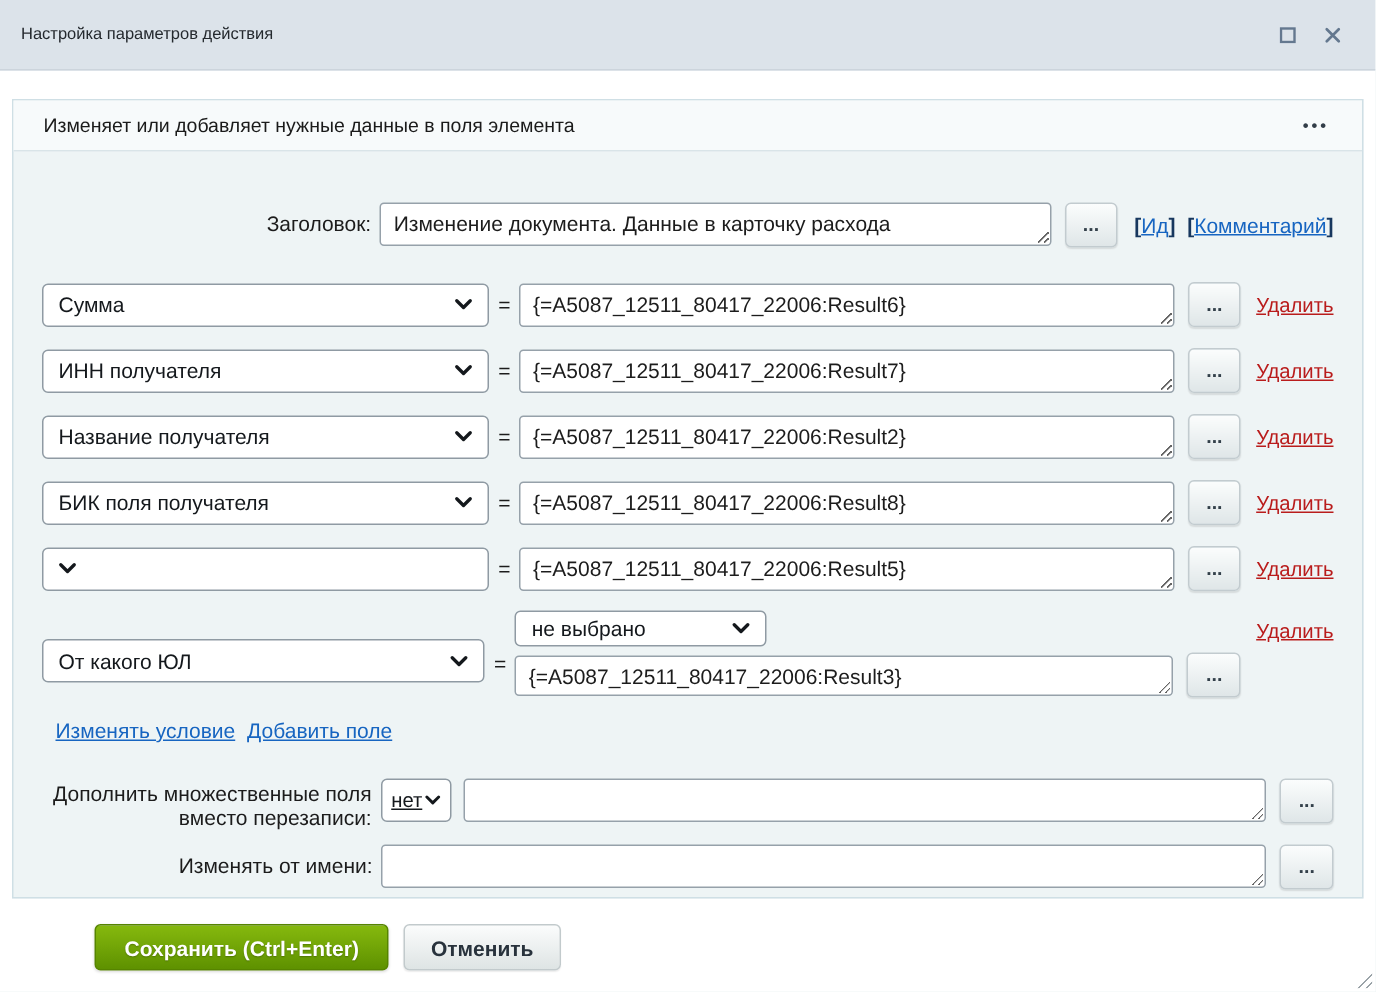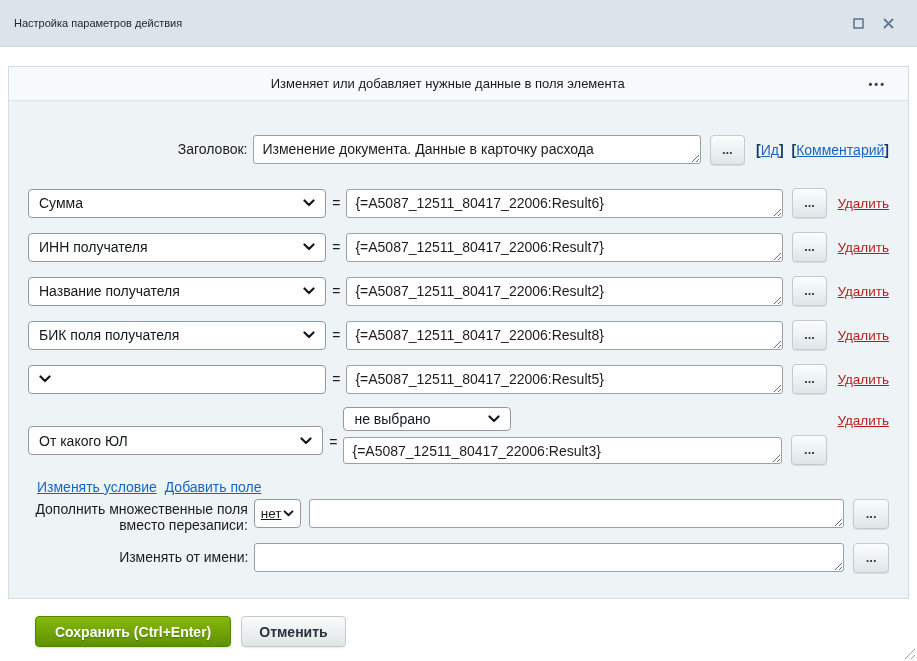--- a/index.html
+++ b/index.html
@@ -35,21 +35,21 @@
     border: 1px solid #cfdfe5;
     background: #eef4f5;
   }
   .infobar {
     height: 34px;
     background: #f7fafb;
     border-bottom: 1px solid #d9e4e8;
     display: flex; align-items: center;
     padding: 0 20px;
   }
-  .infobar .desc { font-size: 13px; color: #1a1a1a; flex: 1; text-align: center; }
+  .infobar .desc { font-size: 13px; color: #1a1a1a; flex: 1; }
   .menu-dots {
     font-size: 11px; font-weight: bold; letter-spacing: 2px;
     color: #323d48; cursor: pointer; padding: 4px 2px;
   }
   .content { padding: 34px 19px 0 19px; }
   
   .trow { display: flex; align-items: flex-start; }
   .tlabel {
     width: 228px; text-align: right; padding-right: 6px;
     font-size: 14px; color: #1c1c1c; line-height: 29px;
@@ -97,32 +97,32 @@
   .eq-last { margin-bottom: 15px; }
   .stack { display: flex; flex-direction: column; }
   .extrasel { width: 168px; height: 24px; margin-bottom: 4px; }
   .subline { display: flex; align-items: center; }
   .subline .fval { height: 27px; }
   .del-last { align-self: flex-start; margin-top: 6px; }
   
   .linksrow { margin-top: 14px; font-size: 14px; padding-left: 9px; }
   .linksrow a { margin-right: 4px; }
   
-  .multirow { display: flex; align-items: flex-start; margin-top: 4px; }
+  .multirow { display: flex; align-items: flex-start; margin-top: 24px; }
   .mlabel {
     width: 228px; text-align: right; padding-right: 6px;
     font-size: 14px; line-height: 16px; padding-top: 2px;
   }
   .minisel { width: 48px; height: 29px; padding: 0 6px; }
   .minisel .fsel-label { font-size: 13.5px; text-decoration: underline; }
   .t-multi { width: 540px; margin-left: 8px; }
   .t-author { width: 594px; }
   
   .footer {
-    position: absolute; left: 8px; top: 616px;
+    position: absolute; left: 36px; top: 616px;
     display: flex; align-items: center; padding-left: 27px;
   }
   .btn-save {
     height: 31px; padding: 0 19px;
     border: 1px solid #568400; border-radius: 4px;
     background: linear-gradient(#86b90e, #5e9100);
     color: #ffffff; font-family: "Liberation Sans", sans-serif;
     font-size: 14px; font-weight: bold;
     text-shadow: 0 1px 1px rgba(0,0,0,0.25);
     box-shadow: 0 1px 2px rgba(0,0,0,0.15);

